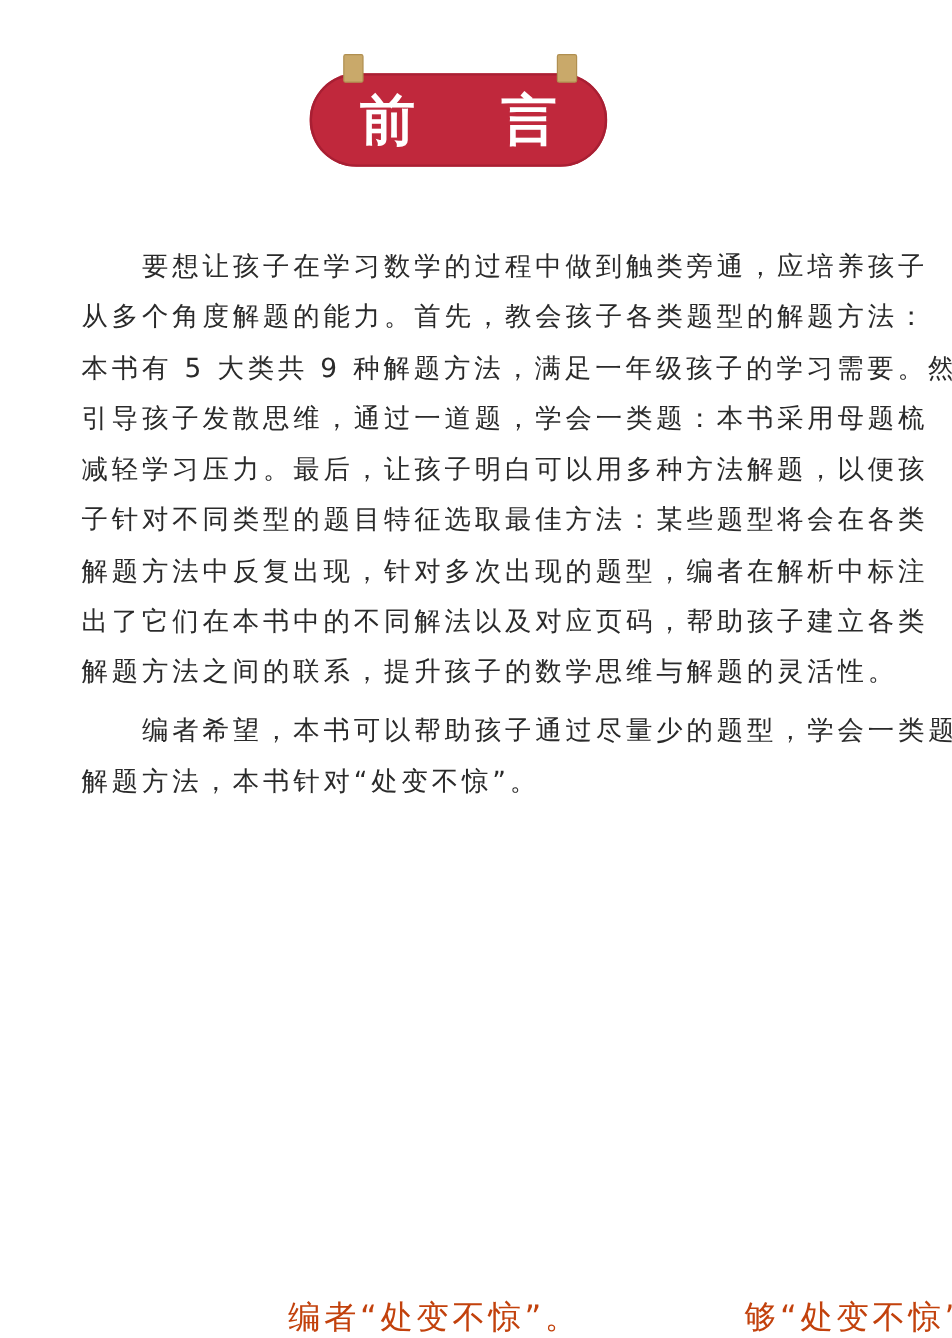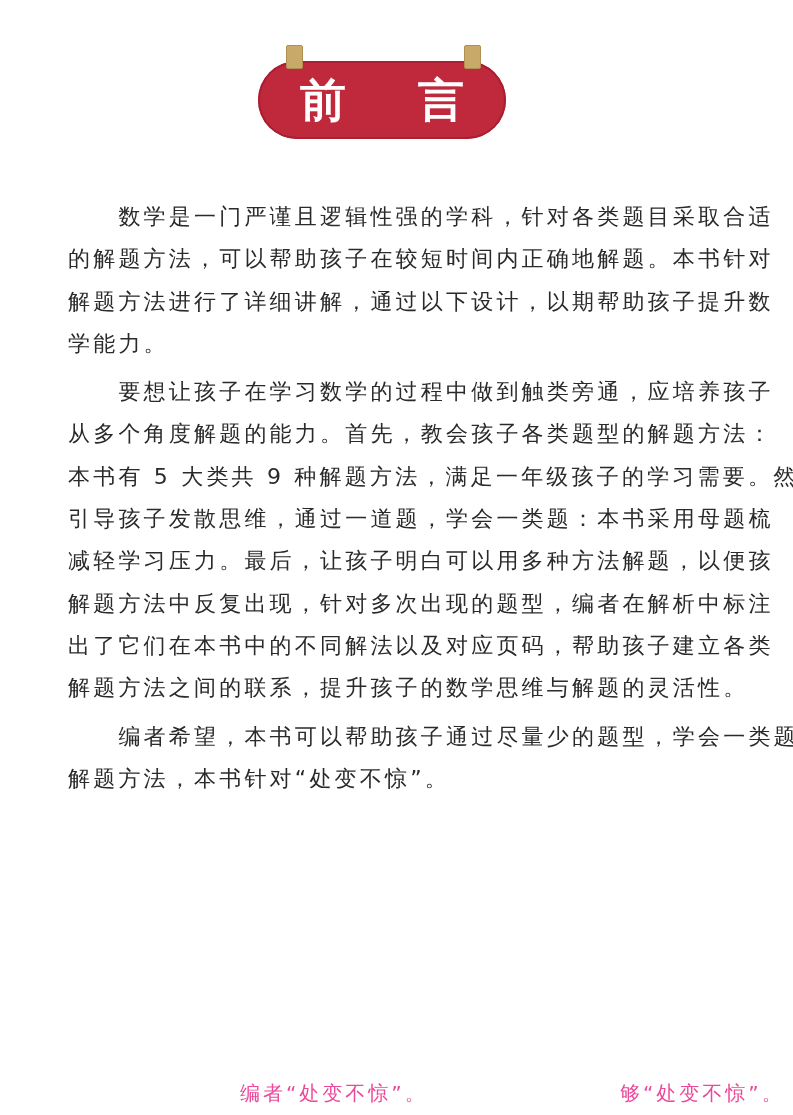--- a/index.html
+++ b/index.html
@@ -66,54 +66,49 @@
     font-size: 22px;
     height: 42.3px;
     line-height: 42.3px;
     white-space: nowrap;
     letter-spacing: 3.2px;
   }
   .gap { height: 6px; }
   .footer {
     position: absolute;
     top: 1080px;
-    font-size: 20px;
+    font-size: 27px;
     white-space: nowrap;
     letter-spacing: 3px;
-    color: #ec4899;
+    color: #c2410c;
   }
   .footer.left { left: 240px; }
   .footer.right { left: 620px; }
 </style>
 </head>
 <body>
 
 <div class="banner-wrap">
   <div class="pin left"></div>
   <div class="pin right"></div>
   <div class="banner">
     <span>前</span>
     <span>言</span>
   </div>
 </div>
 
 <div class="body-text">
-  <div>
-    <div class="line">　　数学是一门严谨且逻辑性强的学科，针对各类题目采取合适</div>
-    <div class="line">的解题方法，可以帮助孩子在较短时间内正确地解题。本书针对</div>
-    <div class="line">解题方法进行了详细讲解，通过以下设计，以期帮助孩子提升数</div>
-    <div class="line">学能力。</div>
-  </div>
   <div class="gap"></div>
   <div>
     <div class="line">　　要想让孩子在学习数学的过程中做到触类旁通，应培养孩子</div>
     <div class="line">从多个角度解题的能力。首先，教会孩子各类题型的解题方法：</div>
     <div class="line">本书有 5 大类共 9 种解题方法，满足一年级孩子的学习需要。然后，</div>
     <div class="line">引导孩子发散思维，通过一道题，学会一类题：本书采用母题梳</div>
     <div class="line">减轻学习压力。最后，让孩子明白可以用多种方法解题，以便孩</div>
+    <div class="line">子针对不同类型的题目特征选取最佳方法：某些题型将会在各类</div>
     <div class="line">解题方法中反复出现，针对多次出现的题型，编者在解析中标注</div>
     <div class="line">出了它们在本书中的不同解法以及对应页码，帮助孩子建立各类</div>
     <div class="line">解题方法之间的联系，提升孩子的数学思维与解题的灵活性。</div>
   </div>
   <div class="gap"></div>
   <div>
     <div class="line">　　编者希望，本书可以帮助孩子通过尽量少的题型，学会一类题</div>
     <div class="line">解题方法，本书针对“处变不惊”。</div>
   </div>
 </div>

